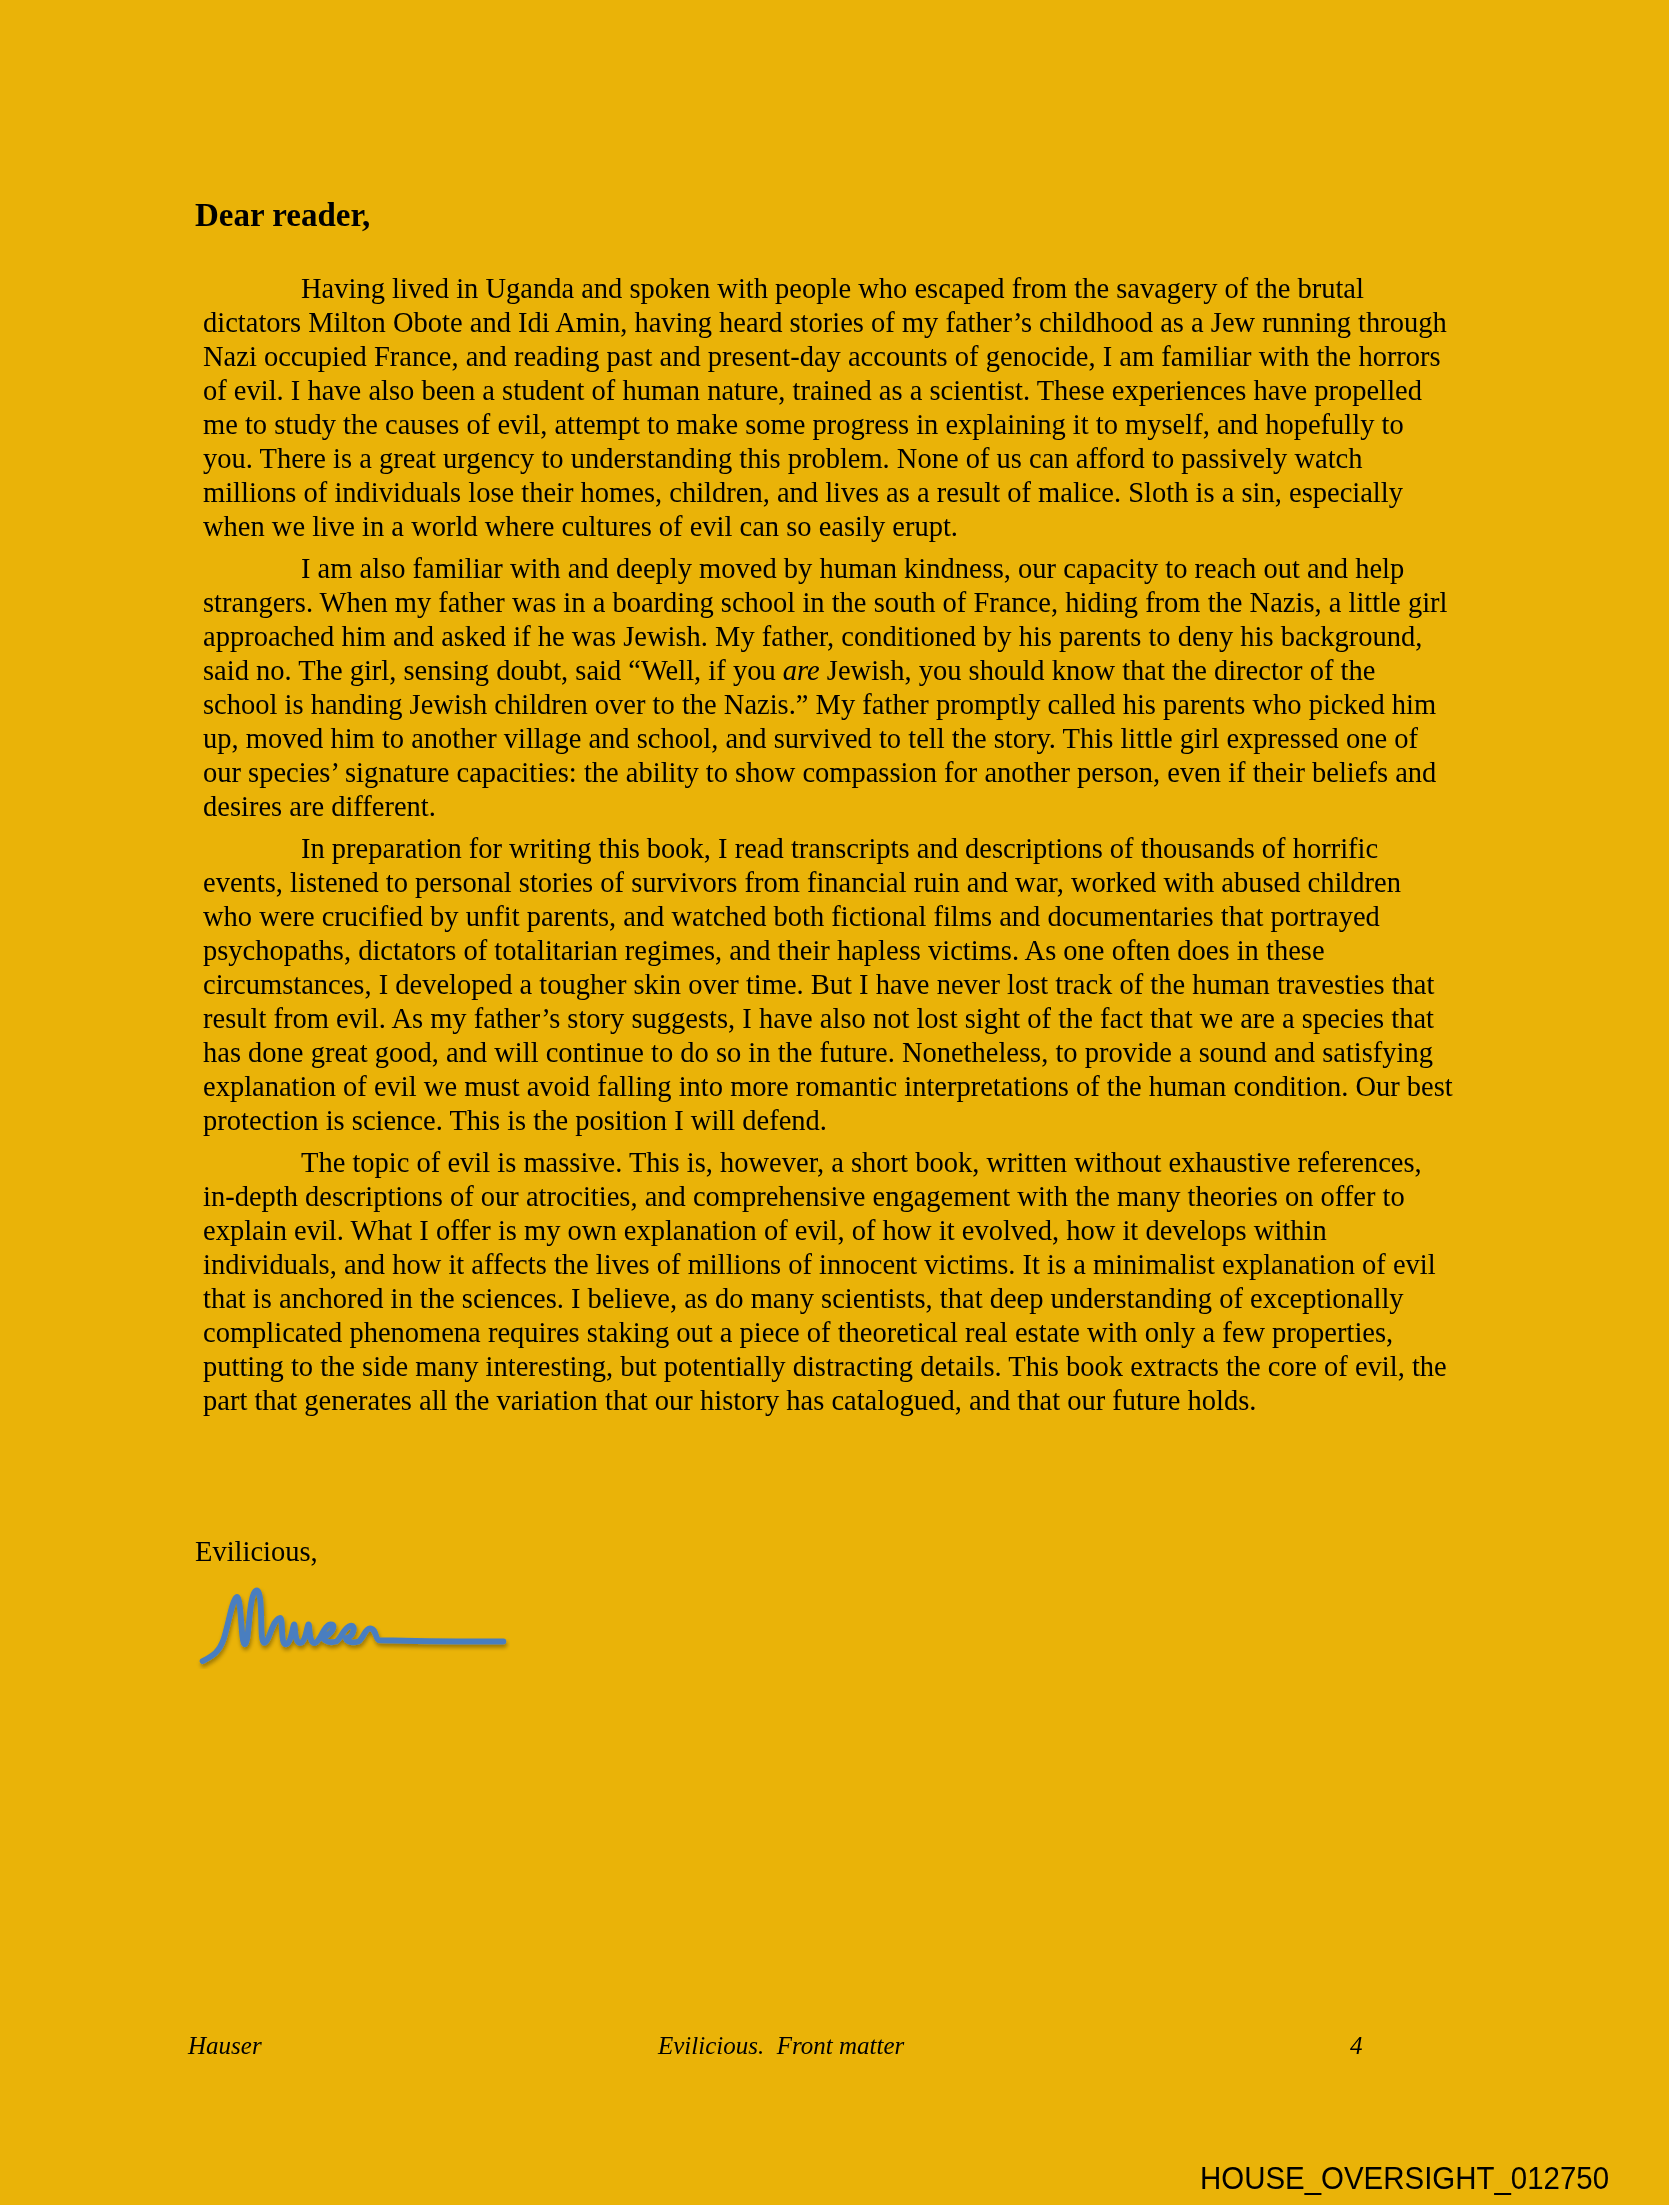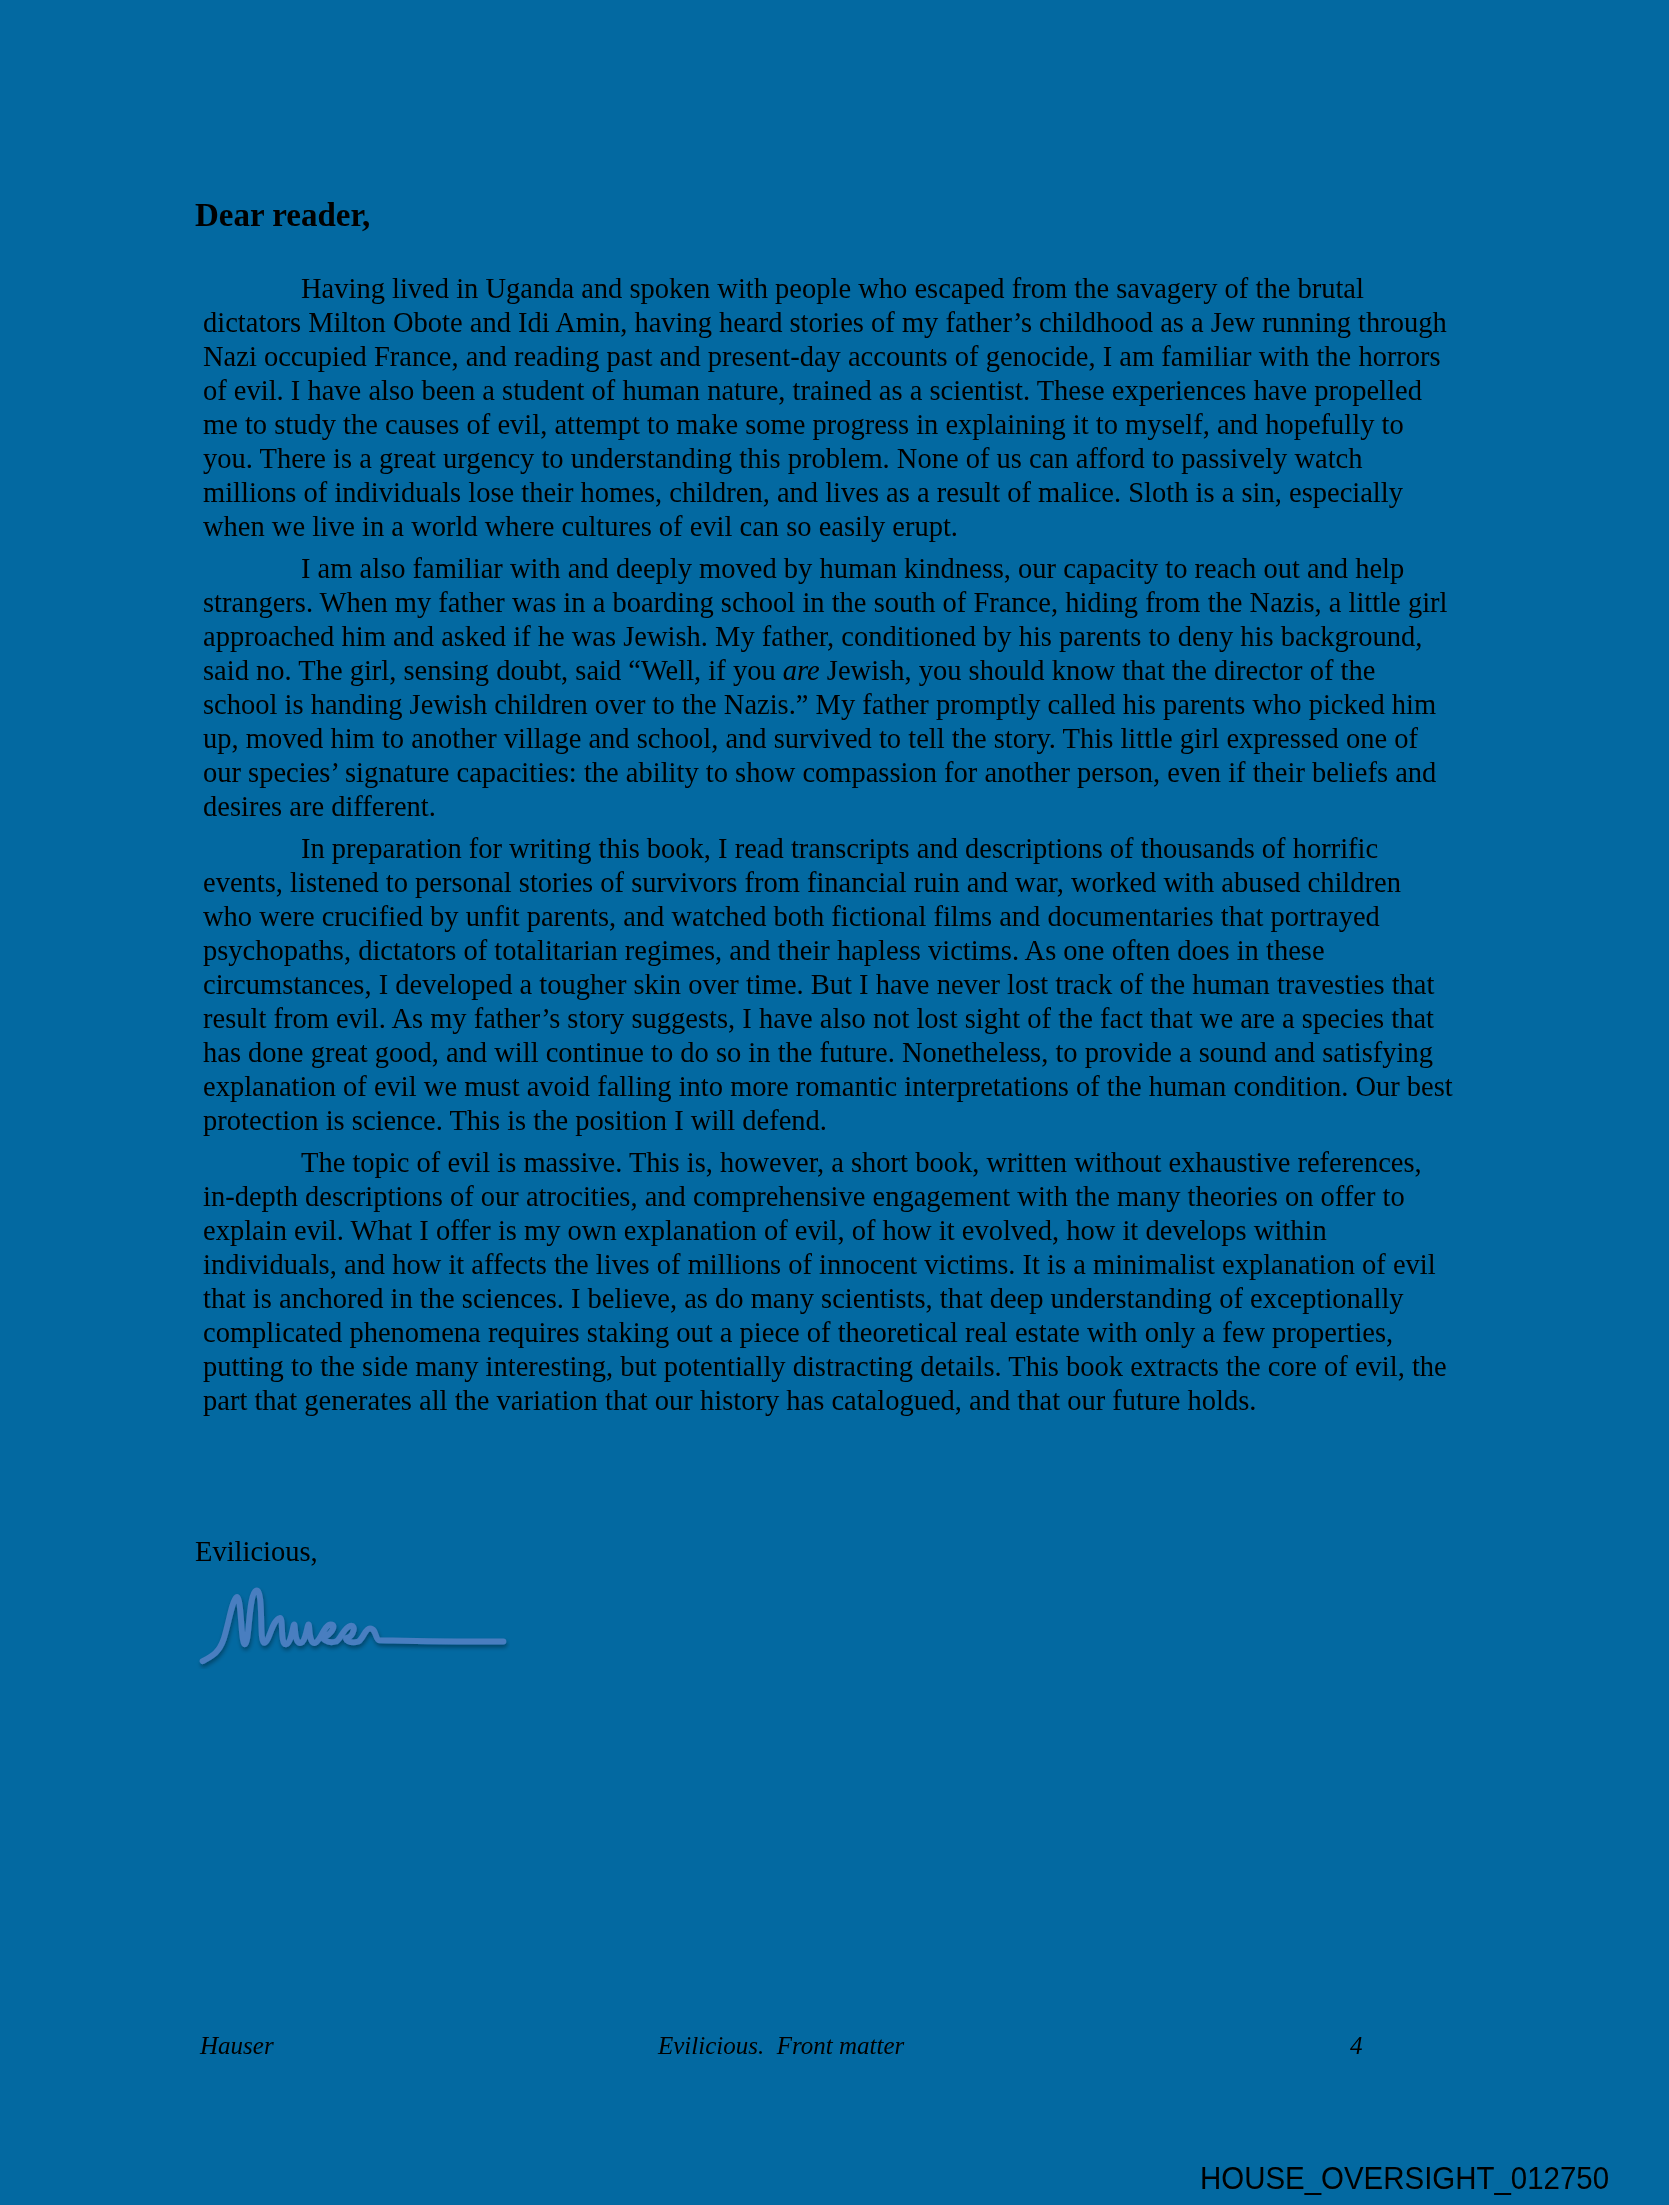--- a/index.html
+++ b/index.html
@@ -1,17 +1,17 @@
 <!DOCTYPE html>
 <html style="font-size:10.5px"><head>
 <meta charset="utf-8">
 <style>
   html, body { margin: 0; padding: 0; background: #ffffff; }
   body { width: 1669px; height: 2205px; position: relative; overflow: hidden; }
-  .page { position: absolute; left: 0; top: 0; width: 1669px; height: 2205px; background: #0369a1; }
+  .page { position: absolute; left: 0; top: 0; width: 1669px; height: 2205px; background: #eab308; }
   .heading {
     position: absolute; left: 195px; top: 196px;
     font-family: "Liberation Serif", "DejaVu Serif", serif;
     font-weight: bold; font-size: 33px; color: #000; margin: 0; line-height: 39px;
   }
   .body-text {
     position: absolute; left: 195px; top: 264px; width: 1267px;
     font-family: "Liberation Serif", "DejaVu Serif", serif;
     font-size: 28.5px; line-height: 34px; color: #000;
   }
@@ -21,21 +21,21 @@
     font-family: "Liberation Serif", "DejaVu Serif", serif;
     font-size: 28.5px; line-height: 34px; color: #000;
   }
   .signature { position: absolute; left: 196px; top: 1584px; width: 314px; height: 85px; }
   .footer {
     position: absolute; top: 2032px; left: 0; width: 1669px; height: 33px;
     font-family: "Liberation Serif", "DejaVu Serif", serif;
     font-style: italic; font-size: 25px; color: #000;
   }
   .footer span { position: absolute; top: 0; white-space: pre; }
-  .f-author { left: 200px; }
+  .f-author { left: 188px; }
   .f-title { left: 658px; }
   .f-page { left: 1350px; }
   .stamp {
     position: absolute; left: 1200px; top: 2160px;
     font-family: "Liberation Sans", "DejaVu Sans", sans-serif;
     font-size: 32px; color: #000; letter-spacing: 0px;
     transform: scaleX(0.92); transform-origin: left top;
   }
   em { }
 </style>

